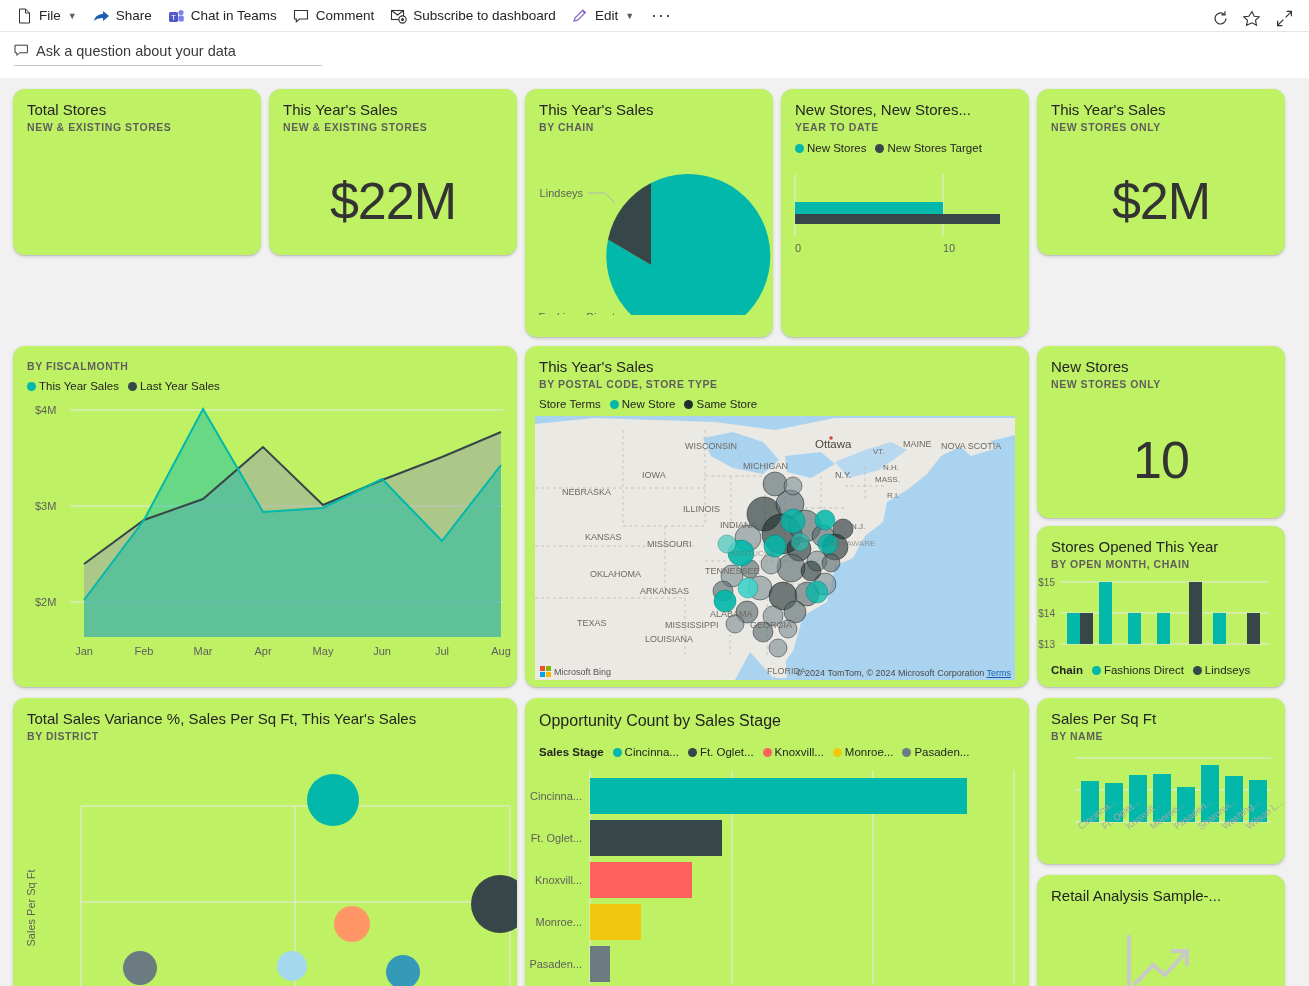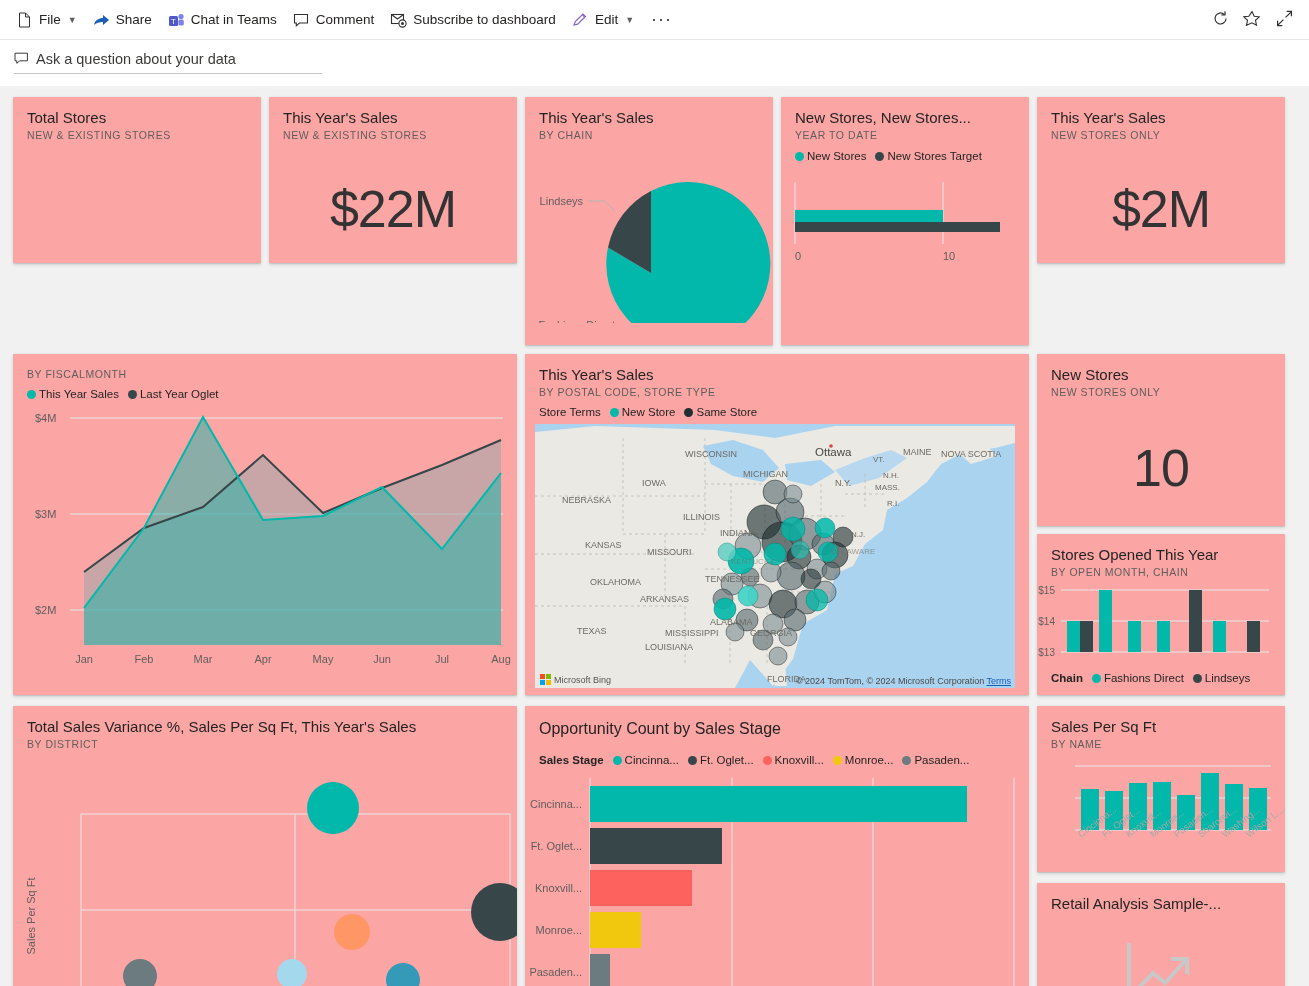--- a/index.html
+++ b/index.html
@@ -6,21 +6,21 @@
   html, body {
     width: 1309px; height: 986px;
     font-family: "Liberation Sans", sans-serif;
     background: #f1f1f1;
     overflow: hidden;
     color: #252423;
   }
 
   
   .cmdbar {
-    height: 40px; background: #ffffff; display: flex; align-items: center;
+    height: 32px; background: #ffffff; display: flex; align-items: center;
     padding: 0 8px; border-bottom: 1px solid #e6e6e6; position: relative;
   }
   .cmd {
     display: flex; align-items: center; gap: 6px; height: 28px;
     padding: 0 8px; font-size: 13.5px; color: #252423; cursor: pointer;
     border-radius: 2px; white-space: nowrap;
   }
   .cmd .ic { display: flex; align-items: center; justify-content: center; width: 17px; height: 17px; }
   .chev { font-size: 9px; color: #605e5c; margin-left: 1px; }
   .cmd-ellipsis { font-size: 18px; letter-spacing: 1px; color: #333; padding: 0 9px; }
@@ -37,28 +37,28 @@
     border-bottom: 1px solid #c8c6c4; cursor: text;
   }
   .qna .ph { font-size: 14.5px; color: #3b3a39; }
 
   
   .canvas {
     position: relative; background: #f1f1f1;
     width: 1309px; height: 904px; padding: 0;
   }
   .tile {
-    position: absolute; background: #fca5a5; border-radius: 1px;
+    position: absolute; background: #bef264; border-radius: 12px;
     box-shadow: 0 0.3px 0.9px rgba(0,0,0,.10), 0 1.6px 3.6px rgba(0,0,0,.13);
     overflow: hidden;
   }
   .t-title { font-size: 15px; color: #252423; font-weight: 400; line-height: 18px; }
   .t-sub {
     font-size: 10.5px; color: #605e5c; letter-spacing: .55px;
-    text-transform: uppercase; font-weight: 400; margin-top: 2px;
+    text-transform: uppercase; font-weight: 700; margin-top: 2px;
   }
   .t-head { padding: 12px 14px 0 14px; }
   .bignum {
     font-size: 52px; font-weight: 300; color: #333333; text-align: center;
     letter-spacing: -1px;
   }
 
   
   .legend { display: flex; align-items: center; gap: 9px; font-size: 11.5px; color: #252423; flex-wrap: wrap; }
   .lg { display: flex; align-items: center; gap: 3px; white-space: nowrap; }
@@ -261,21 +261,21 @@
   <div class="tile" style="left:13px; top:268px; width:504px; height:341px;">
     <div class="t-head">
       <div class="t-sub">BY FISCALMONTH</div>
       <div class="legend" style="margin-top:8px;">
         <span class="lg">
           <i class="dot" style="background:#01B8AA;"></i>
           <span class="lg-label">This Year Sales</span>
         </span>
         <span class="lg">
           <i class="dot" style="background:#374649;"></i>
-          <span class="lg-label">Last Year Oglet</span>
+          <span class="lg-label">Last Year Sales</span>
         </span>
       </div>
     </div>
     <svg width="504" height="270" viewBox="0 0 504 270">
 
       <line class="gridline" x1="57" y1="18" x2="490" y2="18"></line>
       <line class="gridline" x1="57" y1="114" x2="490" y2="114"></line>
       <line class="gridline" x1="57" y1="210" x2="490" y2="210"></line>
       <text class="axlbl" x="22" y="22" text-anchor="start">$4M</text>
       <text class="axlbl" x="22" y="118" text-anchor="start">$3M</text>

